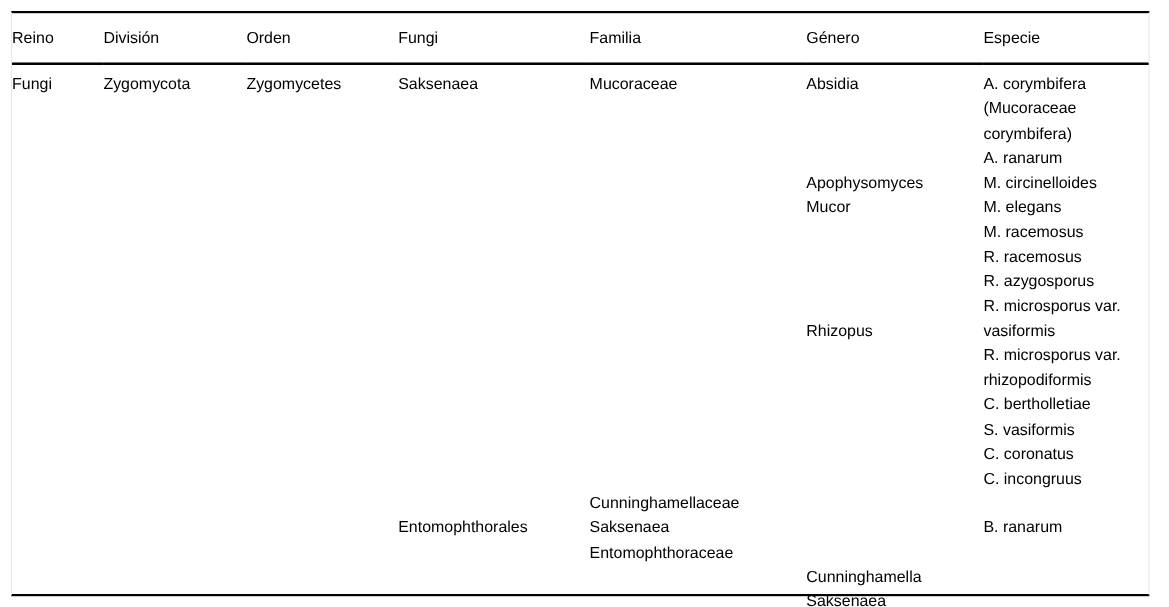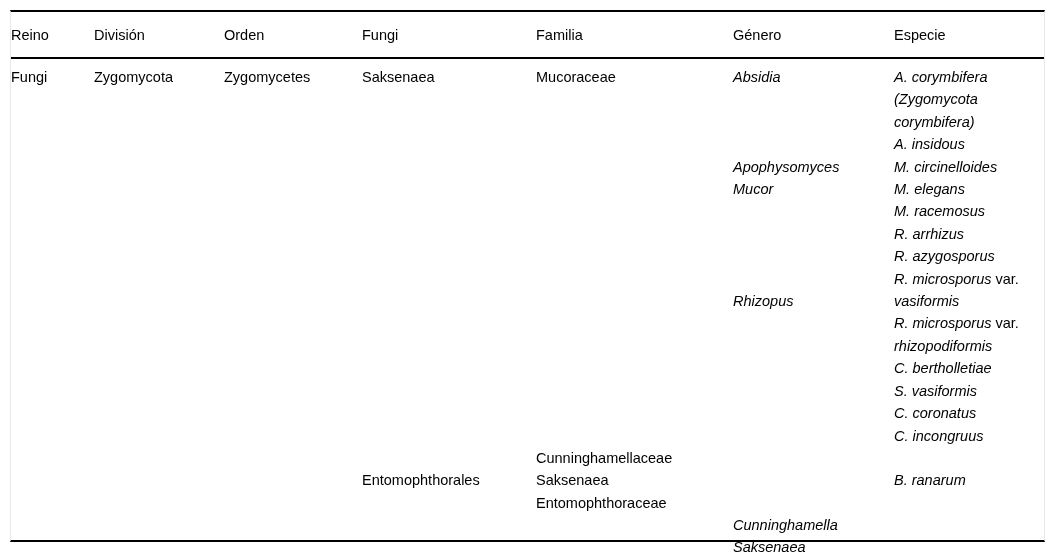--- a/index.html
+++ b/index.html
@@ -64,21 +64,21 @@
   col.c-familia  { width: 197px; }
   col.c-genero   { width: 161px; }
   col.c-especie  { width: 150px; }
 
   td.cell { padding-left: 11px; }
   th.cell { padding-left: 11px; }
 
   
   tbody tr.body-row td { padding-top: 7px; }
 
-  .it { font-style: italic; }
+  .it { }
   .rg { font-style: normal; }
 
   .stack { display: block; }
   .stack .line {
     display: block;
     white-space: normal;
   }
   .gap-1 { height: 22.4px; display: block; }
   .gap-3 { height: 67.2px; display: block; }
   .gap-4 { height: 89.6px; display: block; }
@@ -172,26 +172,26 @@
               <span class="gap-6"></span>
               <span class="gap-3"></span>
               <span class="line it">Cunninghamella</span>
               <span class="line it">Saksenaea</span>
 
             </span>
           </td>
 
           <td class="especie">
             <span class="stack">
-              <span class="line it">A. corymbifera (Zygomycota corymbifera)</span>
-              <span class="line it">A. insidous</span>
+              <span class="line it">A. corymbifera (Mucoraceae corymbifera)</span>
+              <span class="line it">A. ranarum</span>
               <span class="line it">M. circinelloides</span>
               <span class="line it">M. elegans</span>
               <span class="line it">M. racemosus</span>
-              <span class="line it">R. arrhizus</span>
+              <span class="line it">R. racemosus</span>
               <span class="line it">R. azygosporus</span>
               <span class="line"><span class="it">R. microsporus</span> <span class="rg">var.</span> <span class="it">vasiformis</span></span>
               <span class="line"><span class="it">R. microsporus</span> <span class="rg">var.</span> <span class="it">rhizopodiformis</span></span>
               <span class="line it">C. bertholletiae</span>
               <span class="line it">S. vasiformis</span>
               <span class="line it">C. coronatus</span>
               <span class="line it">C. incongruus</span>
               <span class="gap-1"></span>
               <span class="line it">B. ranarum</span>
             </span>

